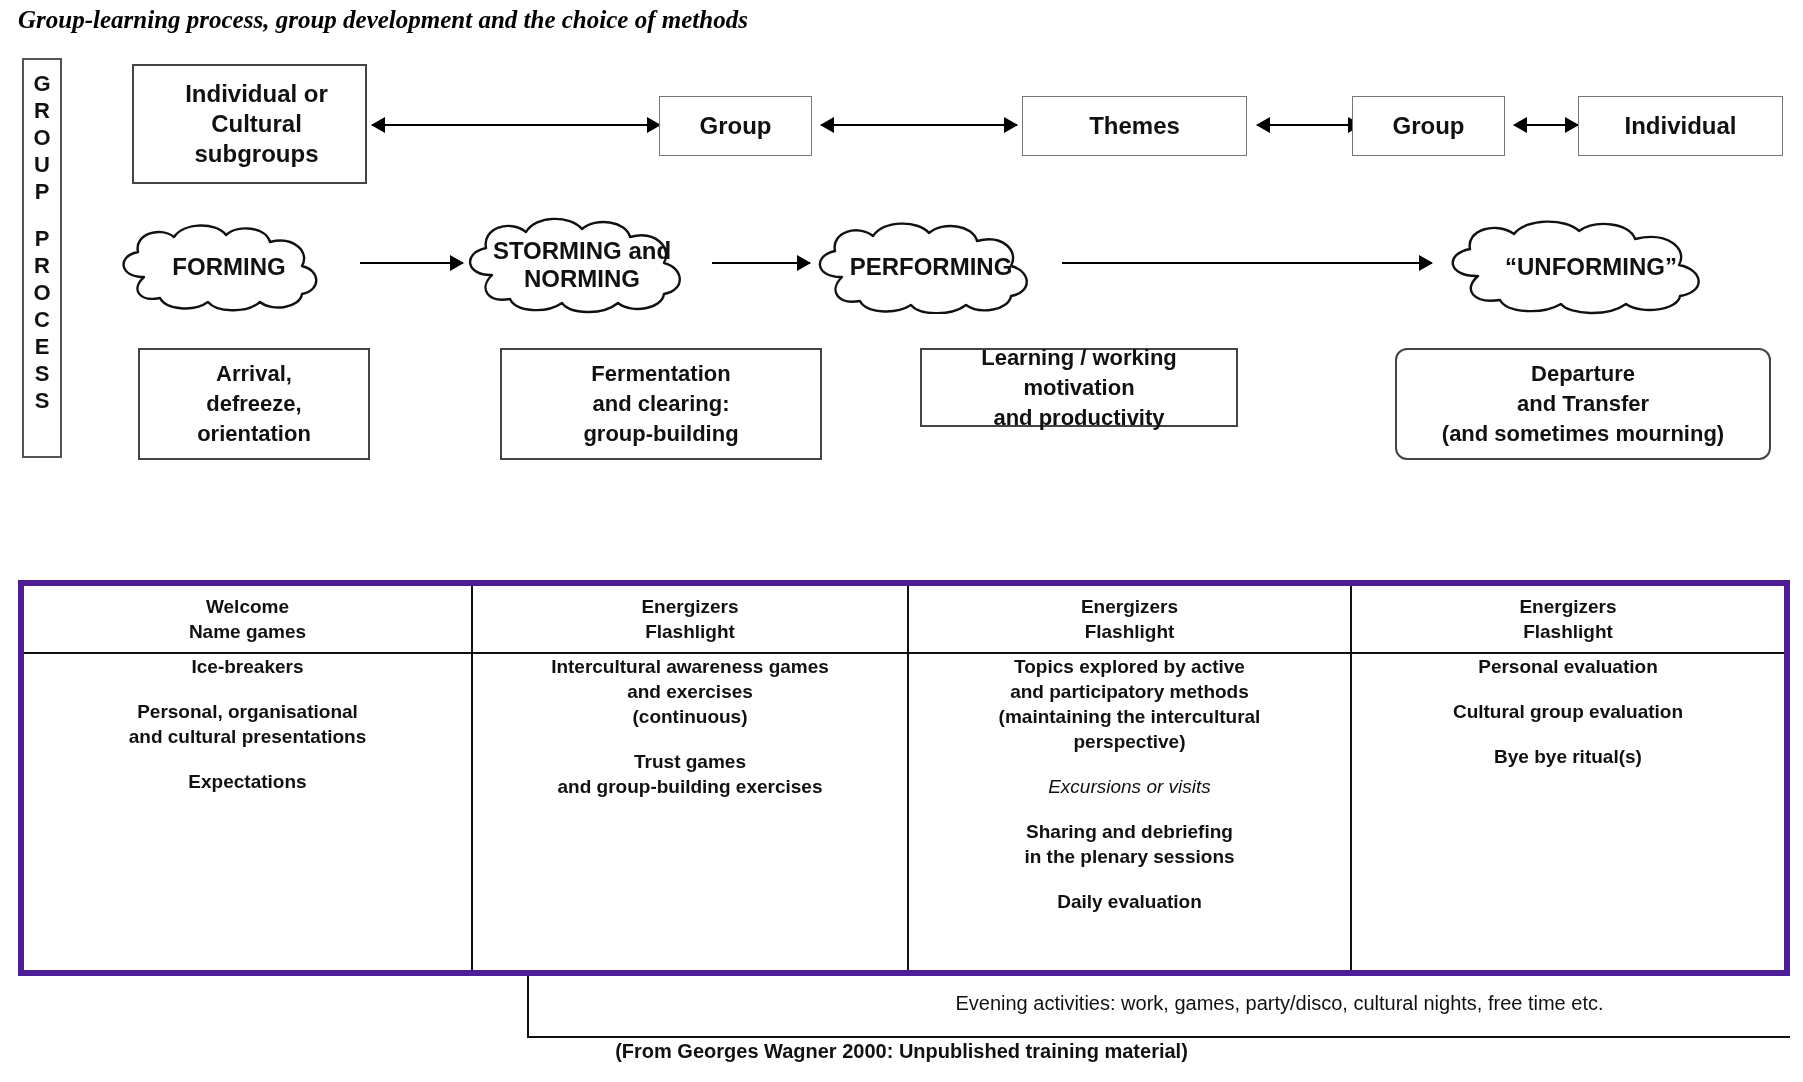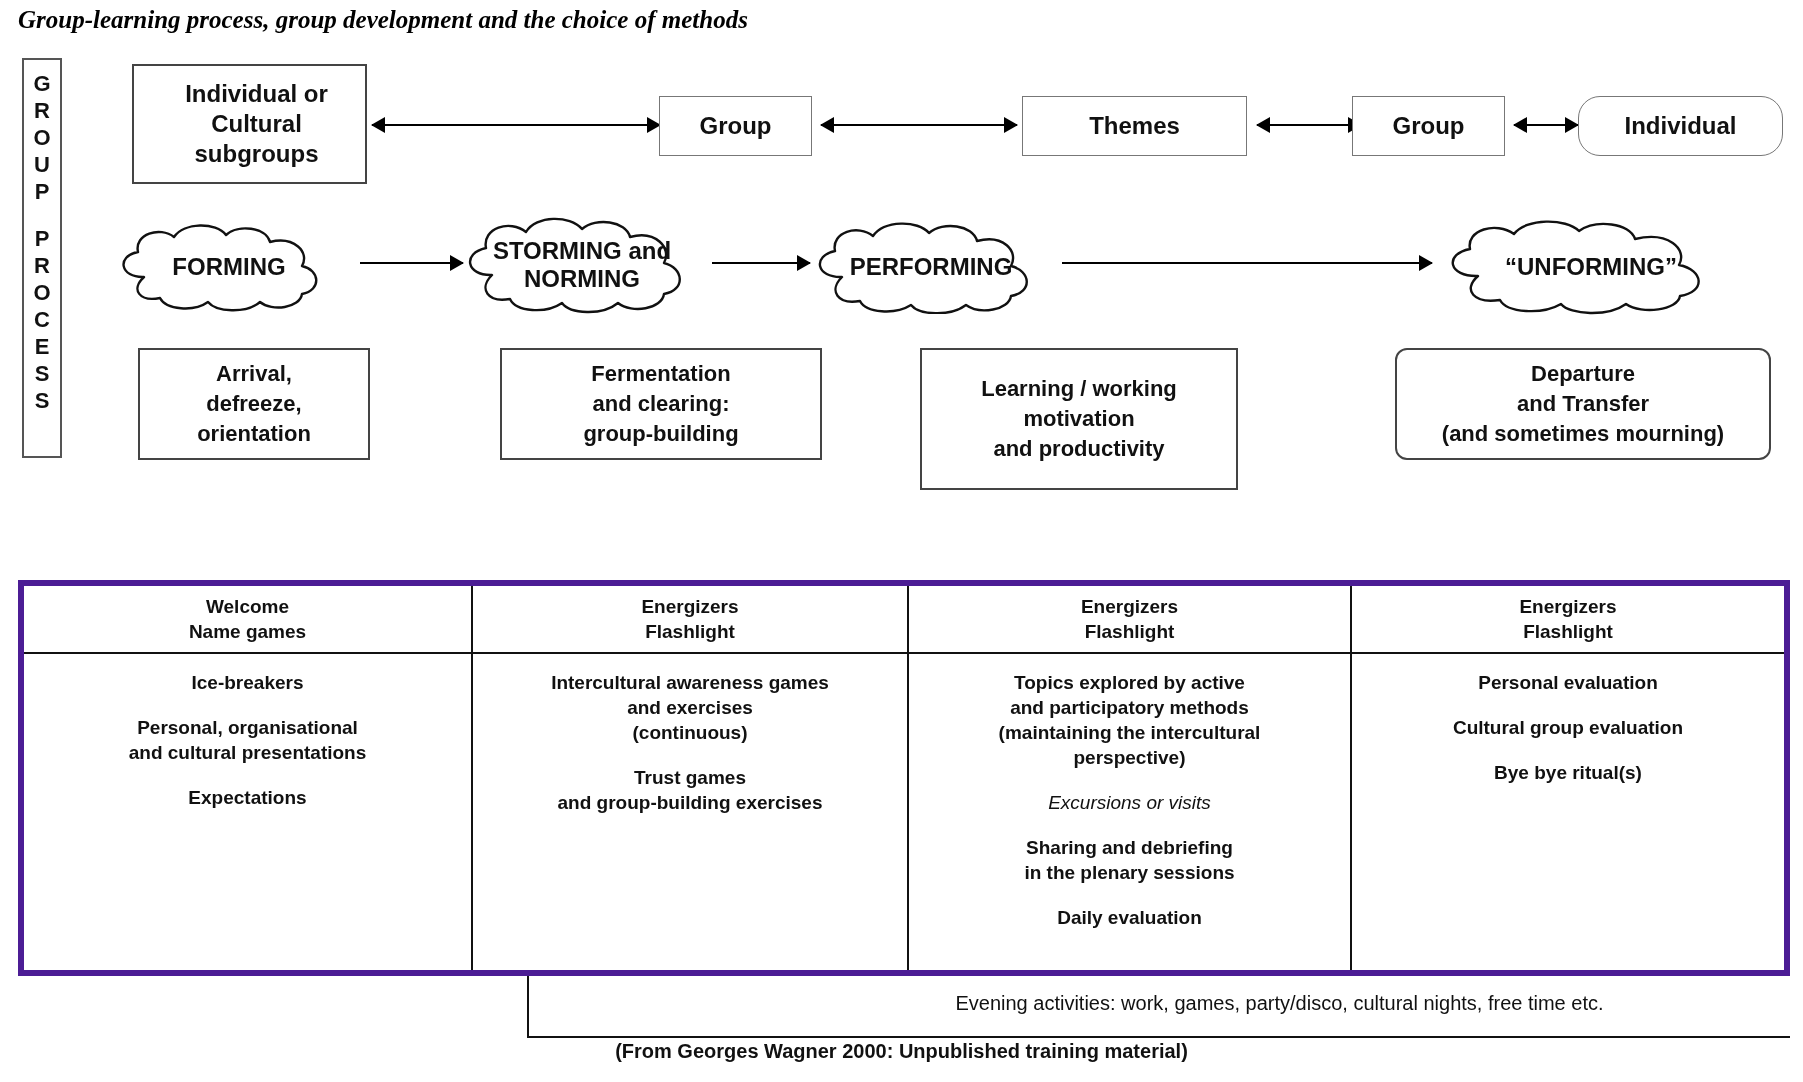--- a/index.html
+++ b/index.html
@@ -59,21 +59,21 @@
     border:6px solid #4c1d95;box-sizing:border-box;background:#fff;
     display:flex;flex-direction:column;
   }
   #thead{display:flex;height:66px;border-bottom:2px solid #111;}
   #tbody{display:flex;flex:1;}
   .hcell,.bcell{
     box-sizing:border-box;text-align:center;
     display:flex;flex-direction:column;
   }
   .hcell{justify-content:center;align-items:center;font-weight:700;font-size:19px;line-height:25px;}
-  .bcell{padding-top:16px;align-items:center;font-weight:700;font-size:19px;line-height:25px;text-align:center;}
+  .bcell{align-items:center;font-weight:700;font-size:19px;line-height:25px;text-align:center;}
   .hcell+.hcell,.bcell+.bcell{border-left:2px solid #111;}
   .col1{width:447px;}
   .col2{width:436px;}
   .col3{width:443px;}
   .col4{flex:1;}
   .para{margin:0 0 20px 0;}
   .para.it{font-weight:400;font-style:italic;}
   .para:last-child{margin-bottom:0;}
 
   
@@ -132,21 +132,21 @@
 </div>
 
 <div class="abs arrow both" style="left:1257px;top:124px;width:104px;"></div>
 
 <div class="abs box thin b-reg" style="left:1352px;top:96px;width:153px;height:60px;font-size:24px;">
   <span>Group</span>
 </div>
 
 <div class="abs arrow both" style="left:1514px;top:124px;width:64px;"></div>
 
-<div class="abs box thin b-reg" style="left:1578px;top:96px;width:205px;height:60px;font-size:24px;border-radius:22px;">
+<div class="abs box thin b-reg" style="left:1578px;top:96px;width:205px;height:60px;font-size:24px;">
   <span>Individual</span>
 </div>
 
 <div class="cloud" style="left:104px;top:222px;width:250px;height:90px;">
   <svg width="250" height="90" viewBox="0 0 250 90">
     <path d="M40 55 C16 56 12 34 34 30 C30 12 56 4 70 15 C80 0 112 0 122 13
              C134 2 162 5 166 20 C190 14 206 30 198 44 C216 48 218 68 198 72
              C196 86 168 90 156 80 C142 92 112 90 104 80 C90 90 62 88 56 76
              C36 80 26 68 40 55 Z" fill="#fff" stroke="#111" stroke-width="2.4" stroke-linejoin="round"></path>
   </svg>
@@ -207,21 +207,21 @@
 </div>
 
 <div class="abs box b-bold" style="left:500px;top:348px;width:322px;height:112px;font-size:22px;line-height:30px;">
   <div>
     <div>Fermentation</div>
     <div>and clearing:</div>
     <div>group-building</div>
   </div>
 </div>
 
-<div class="abs box b-bold" style="left:920px;top:348px;width:318px;height:142px;font-size:22px;line-height:30px;">
+<div class="abs box b-bold" style="left:920px;top:348px;width:318px;height:79px;font-size:22px;line-height:30px;">
   <div>
     <div>Learning / working</div>
     <div>motivation</div>
     <div>and productivity</div>
   </div>
 </div>
 
 <div class="abs box b-bold" style="left:1395px;top:348px;width:376px;height:112px;font-size:22px;line-height:30px;border-radius:12px;">
   <div>
     <div>Departure</div>

